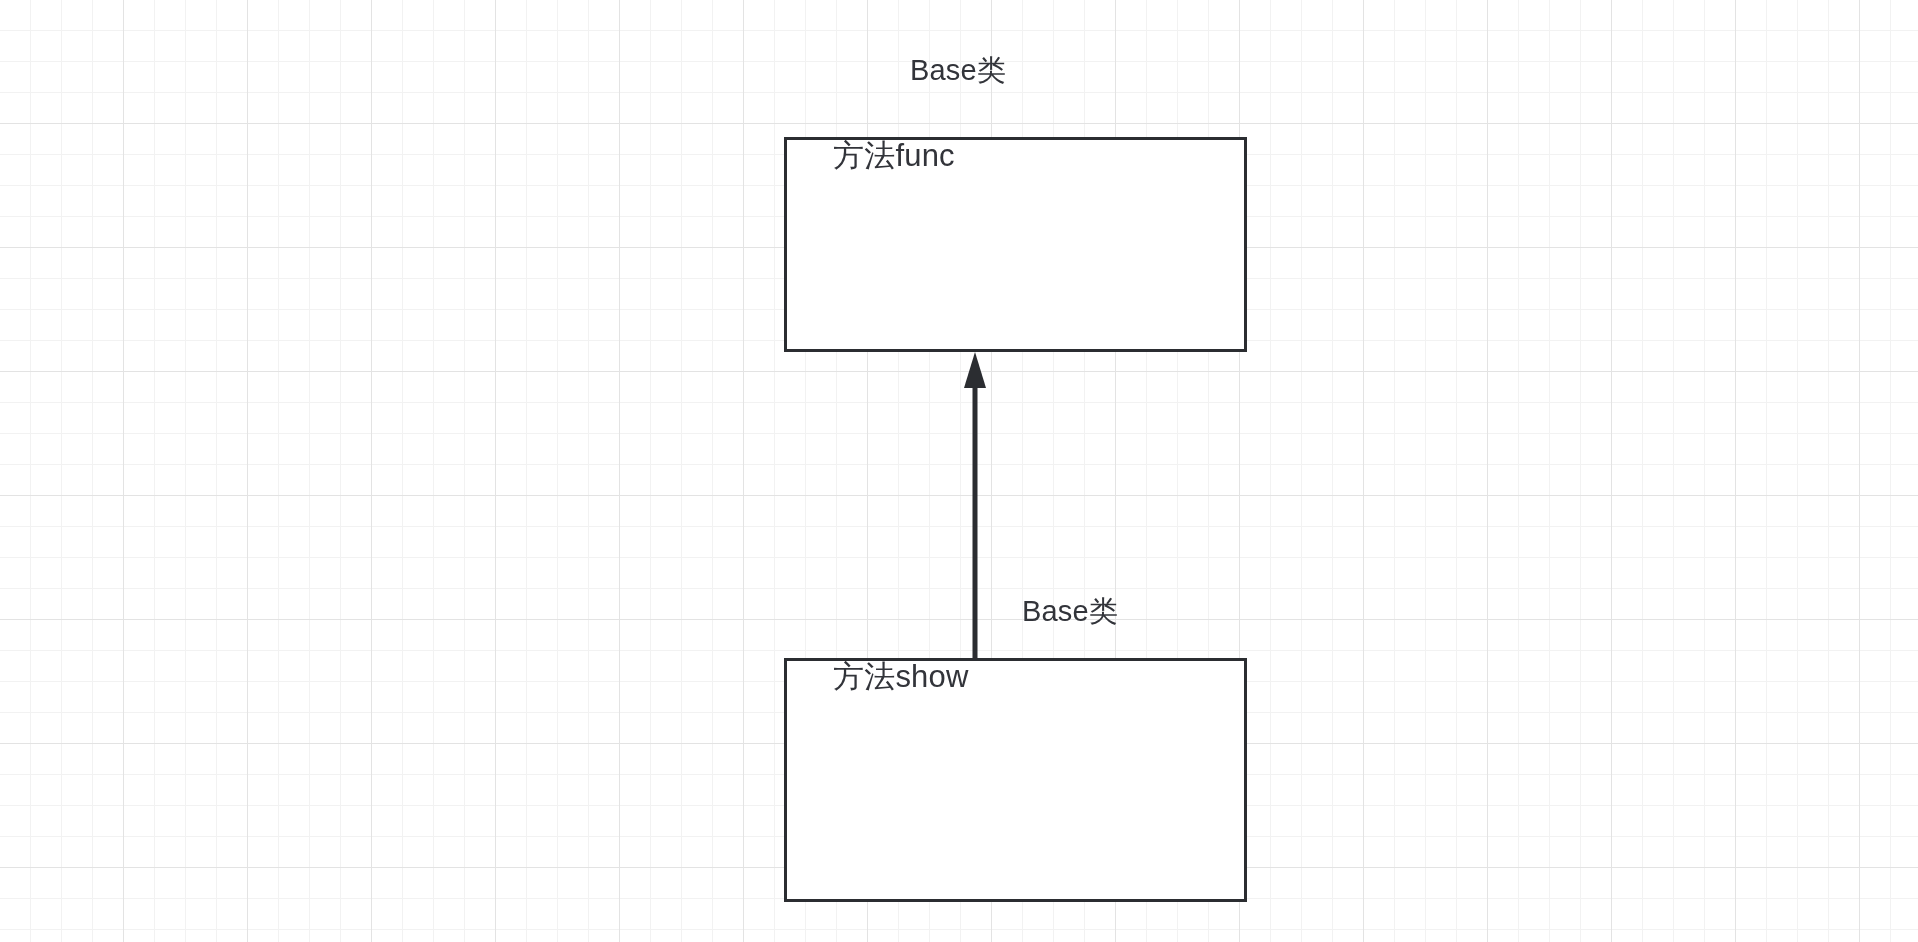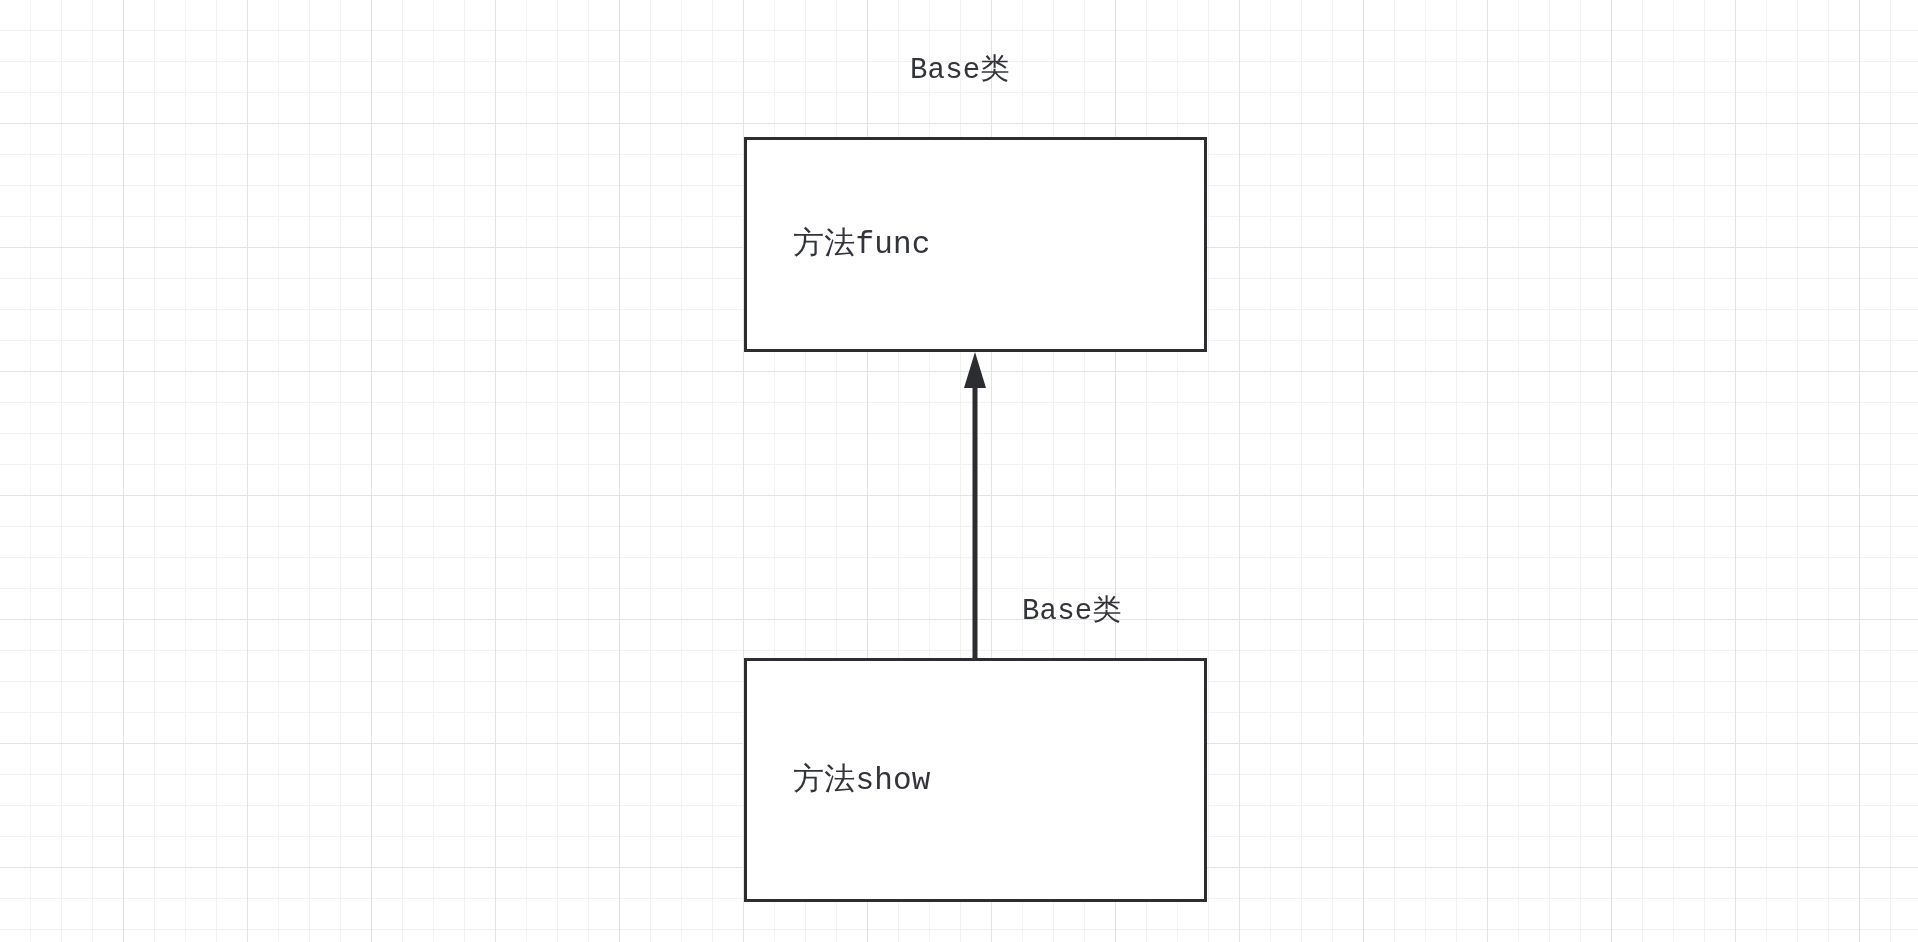--- a/index.html
+++ b/index.html
@@ -21,40 +21,40 @@
     background-size:
       124px 124px,
       124px 124px,
       31px 31px,
       31px 31px;
     background-position:
       -1px -1px,
       -1px -1px,
       -1px -1px,
       -1px -1px;
-    font-family: Liberation Mono, monospace;
+    font-family: Liberation Sans, sans-serif;
   }
 
   .node-label {
     position: absolute;
     color: #32343a;
     font-size: 29px;
     line-height: 1;
     white-space: nowrap;
     letter-spacing: 0.2px;
   }
 
   .class-box {
     position: absolute;
     box-sizing: border-box;
     background: #ffffff;
     border: 3px solid #2b2d31;
     display: flex;
-    align-items: center;
     justify-content: flex-start;
+    margin-left: 40px;
   }
   .class-box-text {
     color: #32343a;
     font-size: 31px;
     line-height: 1;
     white-space: nowrap;
     padding-left: 46px;
     letter-spacing: 0.2px;
   }
 

